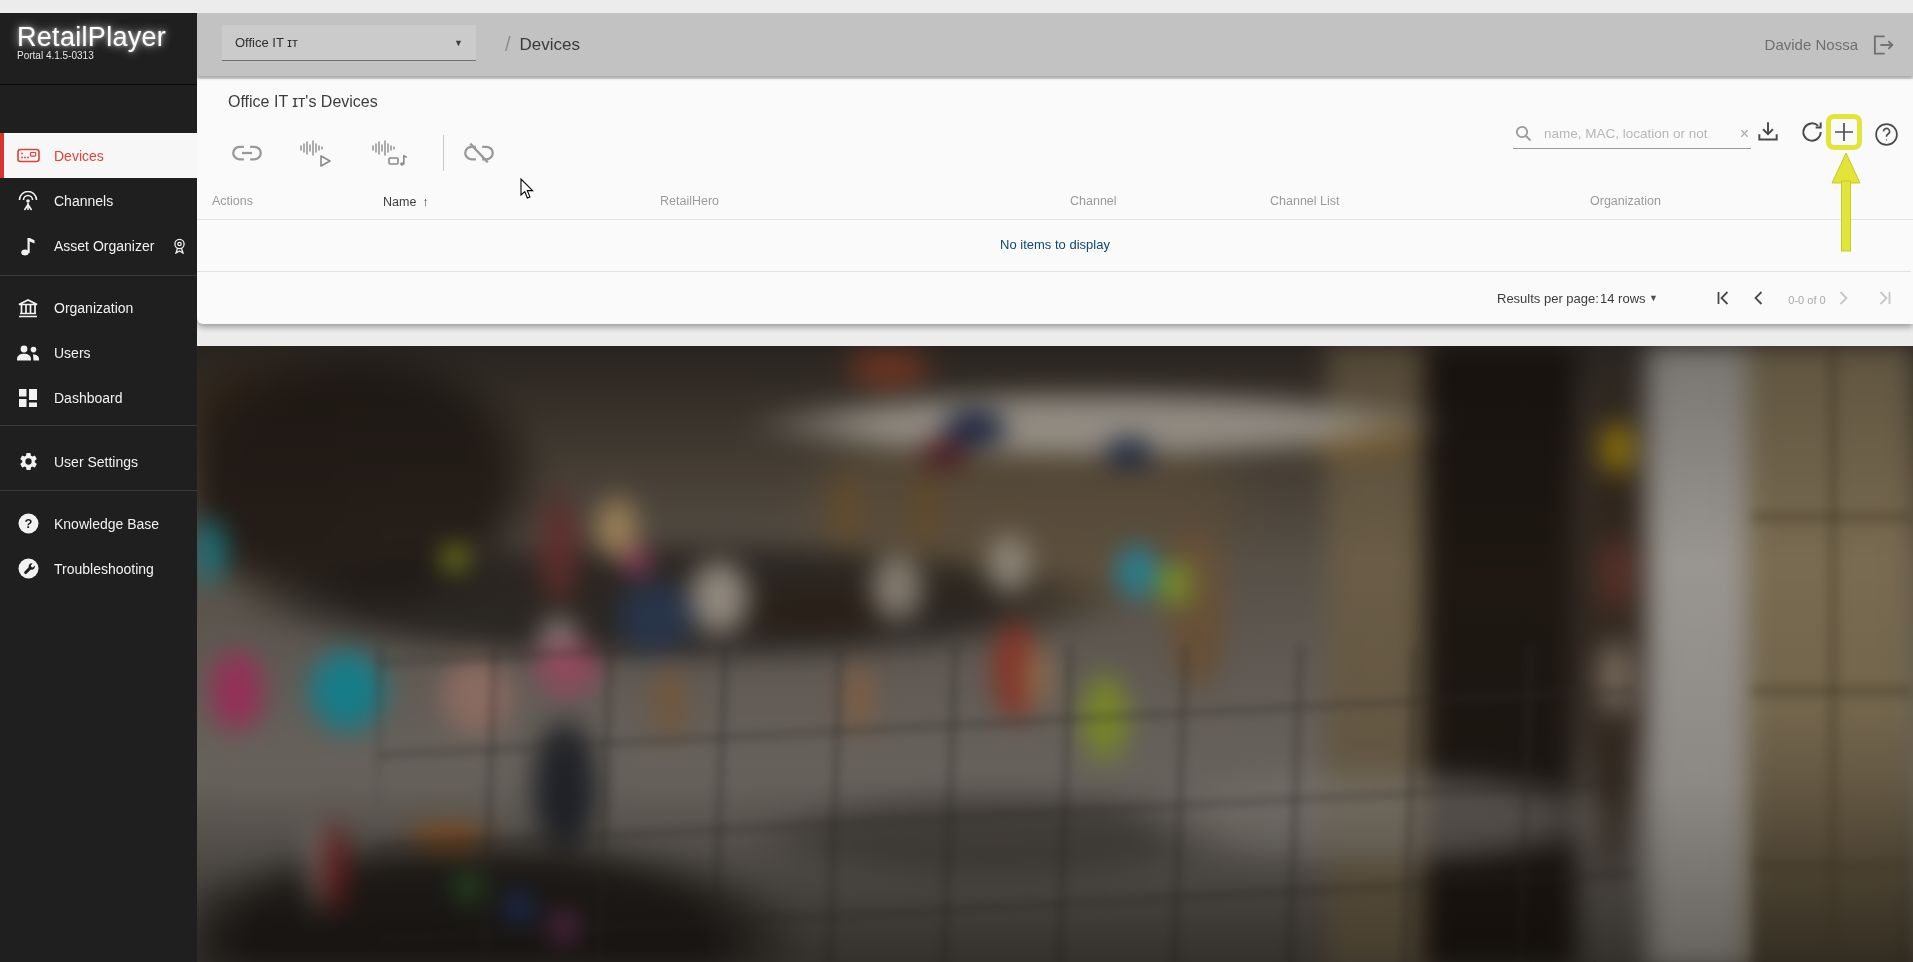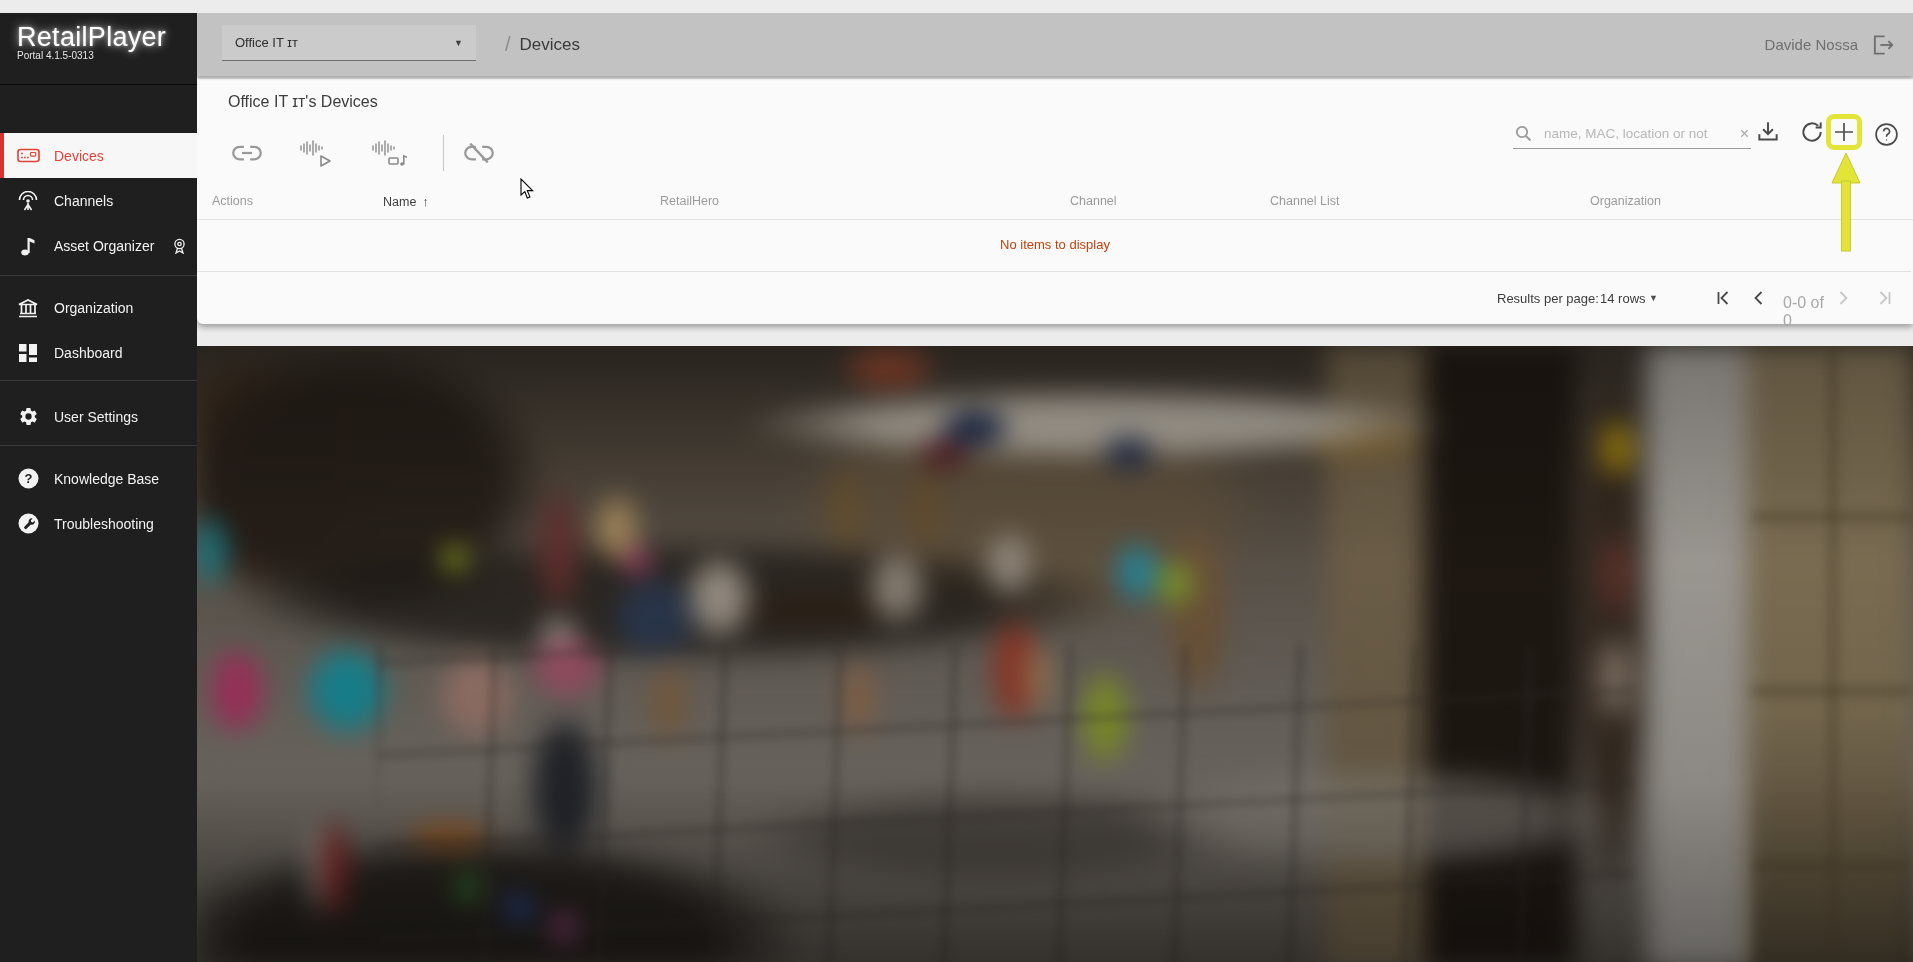--- a/index.html
+++ b/index.html
@@ -51,29 +51,29 @@
        justify-content:center;cursor:pointer;}
   .act-download{left:1556px;} .act-refresh{left:1600px;}
   .plusbtn{position:absolute;left:1629px;top:35px;width:36px;height:36px;box-sizing:border-box;
            border:5px solid #e2e438;border-radius:8px;background:#fafafa;display:flex;
            align-items:center;justify-content:center;cursor:pointer;}
   .act-help{left:1674px;top:40px;}
   .thead{position:absolute;left:0;right:0;top:106px;height:34px;border-bottom:1px solid #e2e2e2;}
   .th{position:absolute;top:9px;font-size:12.5px;color:#9b9b9b;white-space:nowrap;}
   .th.sorted{color:#3f3f3f;}
   .th .arrow{color:#3f3f3f;font-size:13px;margin-left:6px;}
-  .empty{position:absolute;left:0;right:0;top:158px;text-align:center;font-size:13px;color:#c2410c;}
+  .empty{position:absolute;left:0;right:0;top:158px;text-align:center;font-size:13px;color:#0c4a6e;}
   .pagrow{position:absolute;left:0;right:2px;top:192px;height:53px;border-top:1px solid #e2e2e2;padding-left:42px;}
   .pag-label{position:absolute;left:1300px;top:19px;font-size:13px;color:#3c3c3c;}
   .pag-val{position:absolute;left:1403px;top:19px;font-size:13px;color:#3c3c3c;cursor:pointer;}
   .pag-caret{position:absolute;left:1452px;top:21px;font-size:9px;color:#4c4c4c;cursor:pointer;}
   .pg{position:absolute;top:18px;width:18px;height:18px;cursor:pointer;}
   .pg-first{left:1518px;} .pg-prev{left:1554px;} .pg-next{left:1638px;} .pg-last{left:1680px;}
-  .pag-range{position:absolute;left:1586px;top:22px;width:48px;text-align:left;
-             font-size:16px;color:#a8a8a8;}
+  .pag-range{position:absolute;left:1586px;top:22px;width:48px;text-align:center;
+             font-size:11px;color:#a8a8a8;}
   
   .annot-arrow{position:absolute;left:1821px;top:138px;z-index:7;}
   
   .photo{position:absolute;left:197px;top:333px;right:0;bottom:6px;overflow:hidden;z-index:1;
          background:linear-gradient(180deg,#3a332c 0,#564c40 120px,#6e675f 300px,#807a72 430px,#57514a 623px);}
   .photo-paint{position:absolute;inset:0;filter:blur(13px);background:
     radial-gradient(40px 60px at 40px 345px, rgba(182,54,104,.95) 0 55%, transparent 75%),
     radial-gradient(58px 62px at 150px 345px, rgba(22,151,166,.95) 0 55%, transparent 75%),
     radial-gradient(55px 60px at 280px 350px, rgba(171,130,118,.9) 0 55%, transparent 75%),
     radial-gradient(50px 42px at 370px 322px, rgba(176,85,112,.9) 0 55%, transparent 75%),
@@ -201,20 +201,31 @@
         <span class="nicon">
           <svg width="22" height="20" viewBox="0 0 22 20" fill="none" stroke="currentColor" stroke-width="1.7">
               <path d="M2 6.5 11 2l9 4.5H2z"></path>
               <path d="M4.5 7v8M9 7v8M13.5 7v8M18 7v8"></path>
               <path d="M3 15.5h16M2 18.5h18"></path>
             </svg>
         </span>
         <span class="nlabel">Organization</span>
       </div>
 
+      <div class="nav-item">
+        <span class="nicon">
+          <svg width="24" height="16" viewBox="0 0 24 16" fill="currentColor">
+              <circle cx="8" cy="4" r="3.4"></circle>
+              <path d="M1 14c0-3.4 3.1-5.3 7-5.3s7 1.9 7 5.3v1.5H1z"></path>
+              <circle cx="17.5" cy="4.6" r="2.8"></circle>
+              <path d="M17 9.2c3.2.2 6 1.9 6 4.8v1.5h-5.5z"></path>
+            </svg>
+        </span>
+        <span class="nlabel">Users</span>
+      </div>
 
       <div class="nav-item">
         <span class="nicon">
           <svg width="18" height="18" viewBox="0 0 18 18" fill="currentColor">
               <rect width="7.5" height="7.5"></rect>
               <rect x="10" width="8" height="11"></rect>
               <rect y="10" width="7.5" height="8"></rect>
               <rect x="10" y="13.5" width="8" height="4.5"></rect>
             </svg>
         </span>

